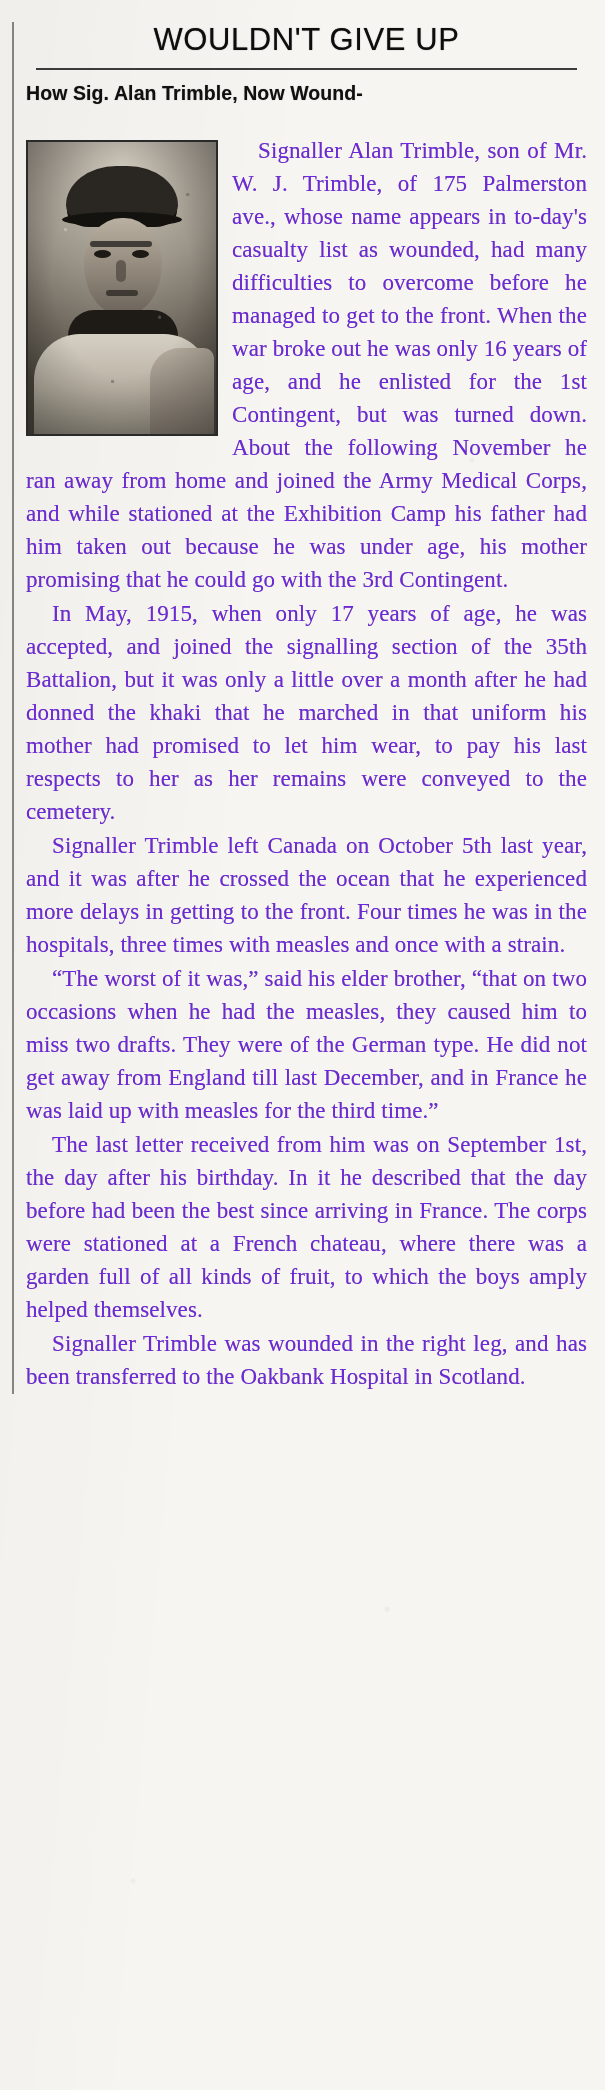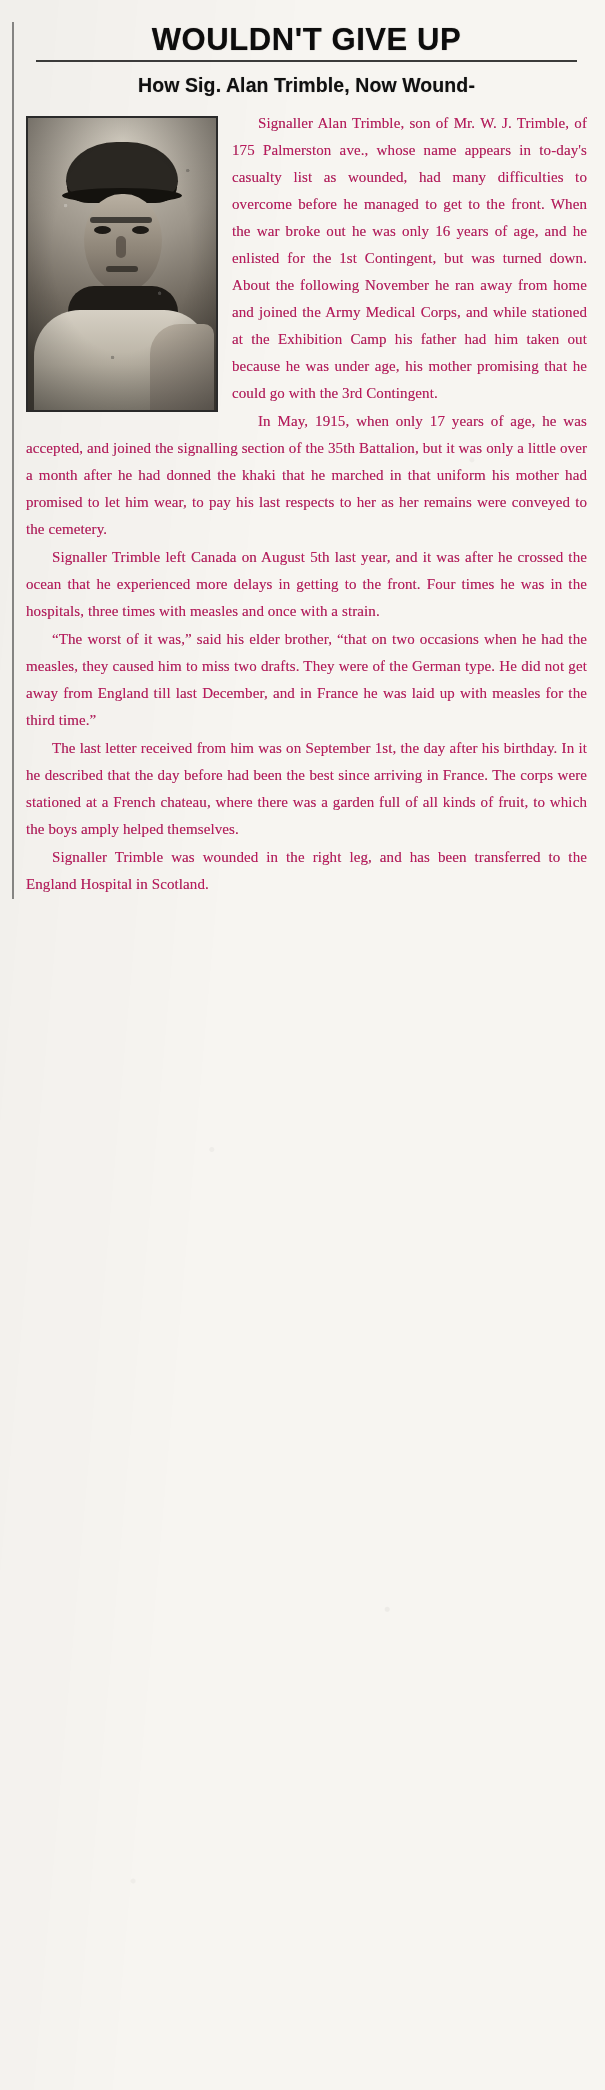--- a/index.html
+++ b/index.html
@@ -53,53 +53,53 @@
     left: 12px;
     top: 0;
     bottom: 0;
     width: 2px;
     background: #2b2b2b;
     opacity: 0.55;
   }
 
   .headline {
     font-family: "Liberation Sans", sans-serif;
-    font-weight: bold;
+    font-weight: normal;
     font-size: 31px;
     letter-spacing: 0.6px;
     text-align: center;
-    margin: 4px 0 2px 0;
+    margin: 4px 0 10px 0;
     color: #0d0d0d;
     text-shadow: 0 0 1px rgba(0,0,0,0.55);
   }
 
   .rule {
     height: 2px;
     background: #1b1b1b;
     margin: 2px 10px 10px 10px;
     opacity: 0.85;
   }
 
   .subhead {
     font-family: "Liberation Sans", sans-serif;
     font-weight: bold;
     font-size: 19.5px;
     line-height: 26px;
-    text-align: center;
-    margin: 0 0 12px 0;
+    text-align: left;
+    margin: 0 0 28px 0;
     color: #101010;
     letter-spacing: 0.1px;
     text-shadow: 0 0 1px rgba(0,0,0,0.4);
   }
 
   .body {
-    font-size: 15px;
-    line-height: 27px;
+    font-size: 23px;
+    line-height: 33px;
     text-align: justify;
-    color: #be185d;
+    color: #6d28d9;
     letter-spacing: 0.1px;
     text-shadow: 0 0 0.6px rgba(0,0,0,0.35);
   }
 
   .body p {
     margin: 0 0 1px 0;
   }
   .body p.indent {
     text-indent: 26px;
   }
@@ -265,19 +265,19 @@
         <div class="mouth"></div>
         <div class="collar"></div>
         <div class="tunic"></div>
         <div class="arm"></div>
         <div class="vign"></div>
         <div class="speck"></div>
       </div>
 
       <p class="indent">Signaller Alan Trimble, son of Mr. W. J. Trimble, of 175 Palmerston ave., whose name appears in to-day's casualty list as wounded, had many difficulties to overcome before he managed to get to the front. When the war broke out he was only 16 years of age, and he enlisted for the 1st Contingent, but was turned down. About the following November he ran away from home and joined the Army Medical Corps, and while stationed at the Exhibition Camp his father had him taken out because he was under age, his mother promising that he could go with the 3rd Contingent.</p>
       <p class="indent">In May, 1915, when only 17 years of age, he was accepted, and joined the signalling section of the 35th Battalion, but it was only a little over a month after he had donned the khaki that he marched in that uniform his mother had promised to let him wear, to pay his last respects to her as her remains were conveyed to the cemetery.</p>
-      <p class="indent">Signaller Trimble left Canada on August 5th last year, and it was after he crossed the ocean that he experienced more delays in getting to the front. Four times he was in the hospitals, three times with measles and once with a strain.</p>
+      <p class="indent">Signaller Trimble left Canada on October 5th last year, and it was after he crossed the ocean that he experienced more delays in getting to the front. Four times he was in the hospitals, three times with measles and once with a strain.</p>
       <p class="indent">“The worst of it was,” said his elder brother, “that on two occasions when he had the measles, they caused him to miss two drafts. They were of the German type. He did not get away from England till last December, and in France he was laid up with measles for the third time.”</p>
       <p class="indent">The last letter received from him was on September 1st, the day after his birthday. In it he described that the day before had been the best since arriving in France. The corps were stationed at a French chateau, where there was a garden full of all kinds of fruit, to which the boys amply helped themselves.</p>
-      <p class="indent">Signaller Trimble was wounded in the right leg, and has been transferred to the England Hospital in Scotland.</p>
+      <p class="indent">Signaller Trimble was wounded in the right leg, and has been transferred to the Oakbank Hospital in Scotland.</p>
     </div>
   </div>
 </div>
 
 </body></html>

